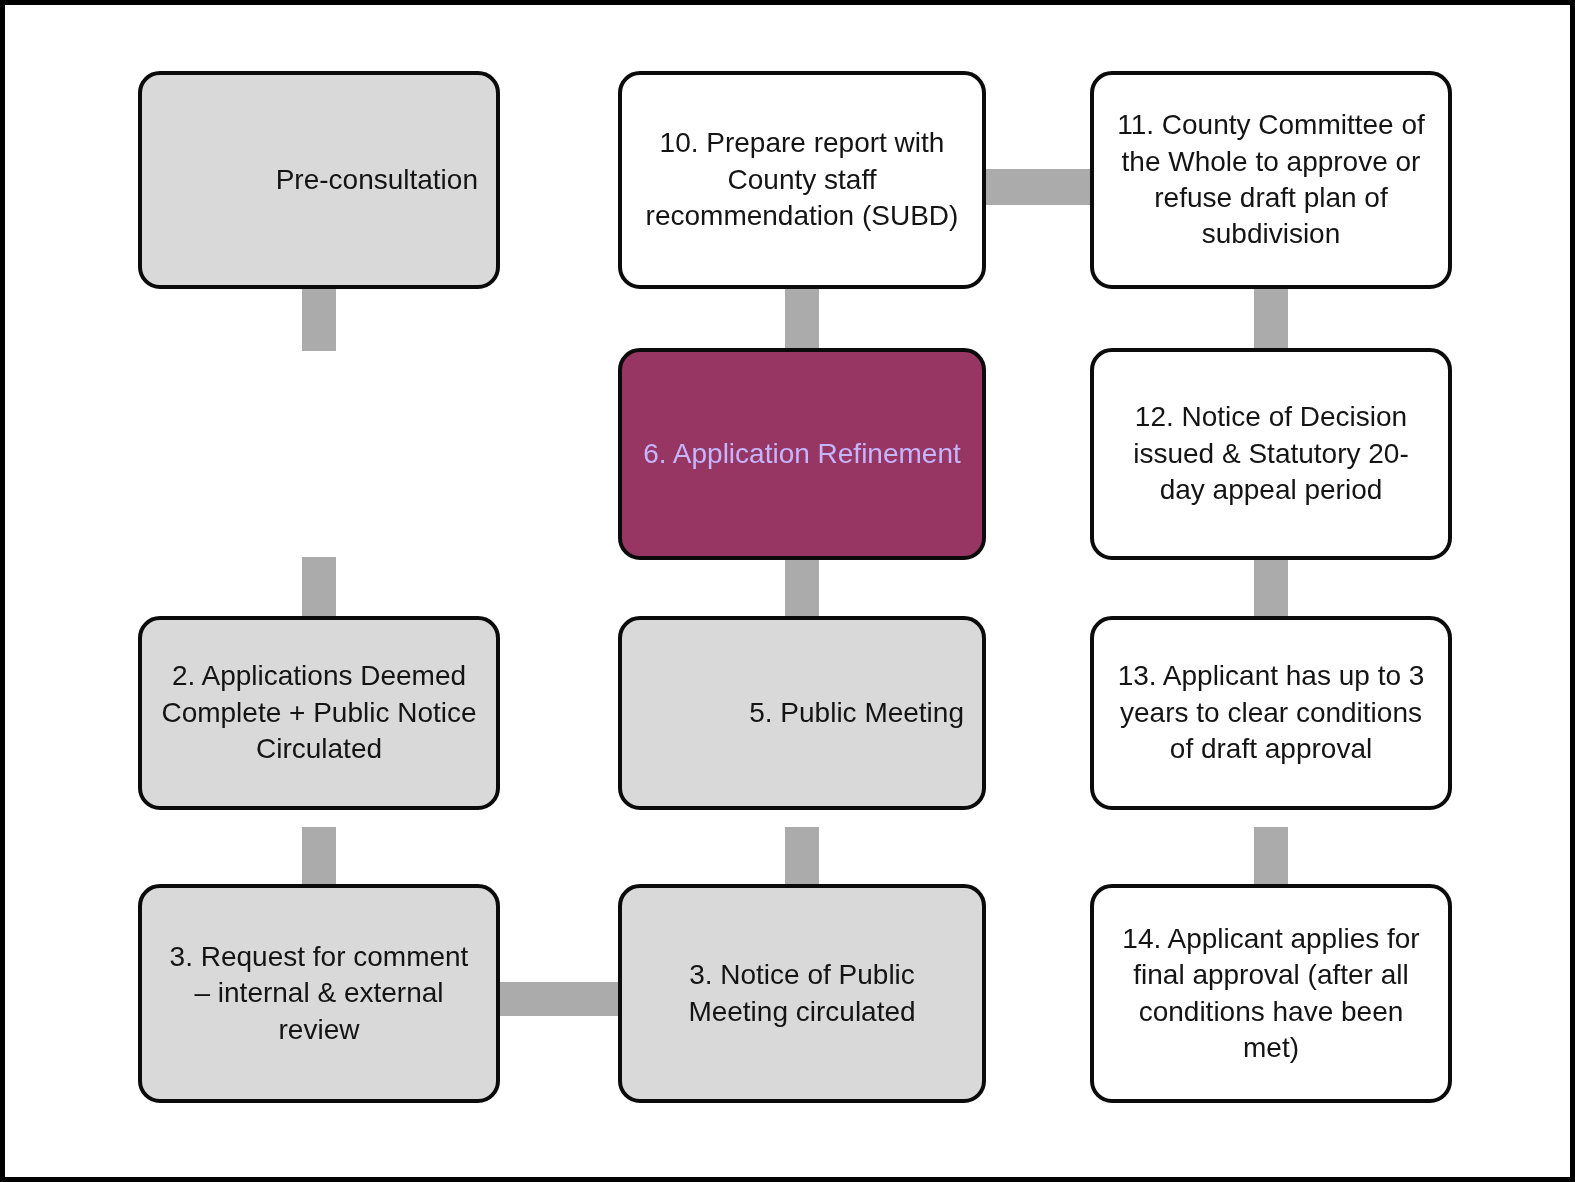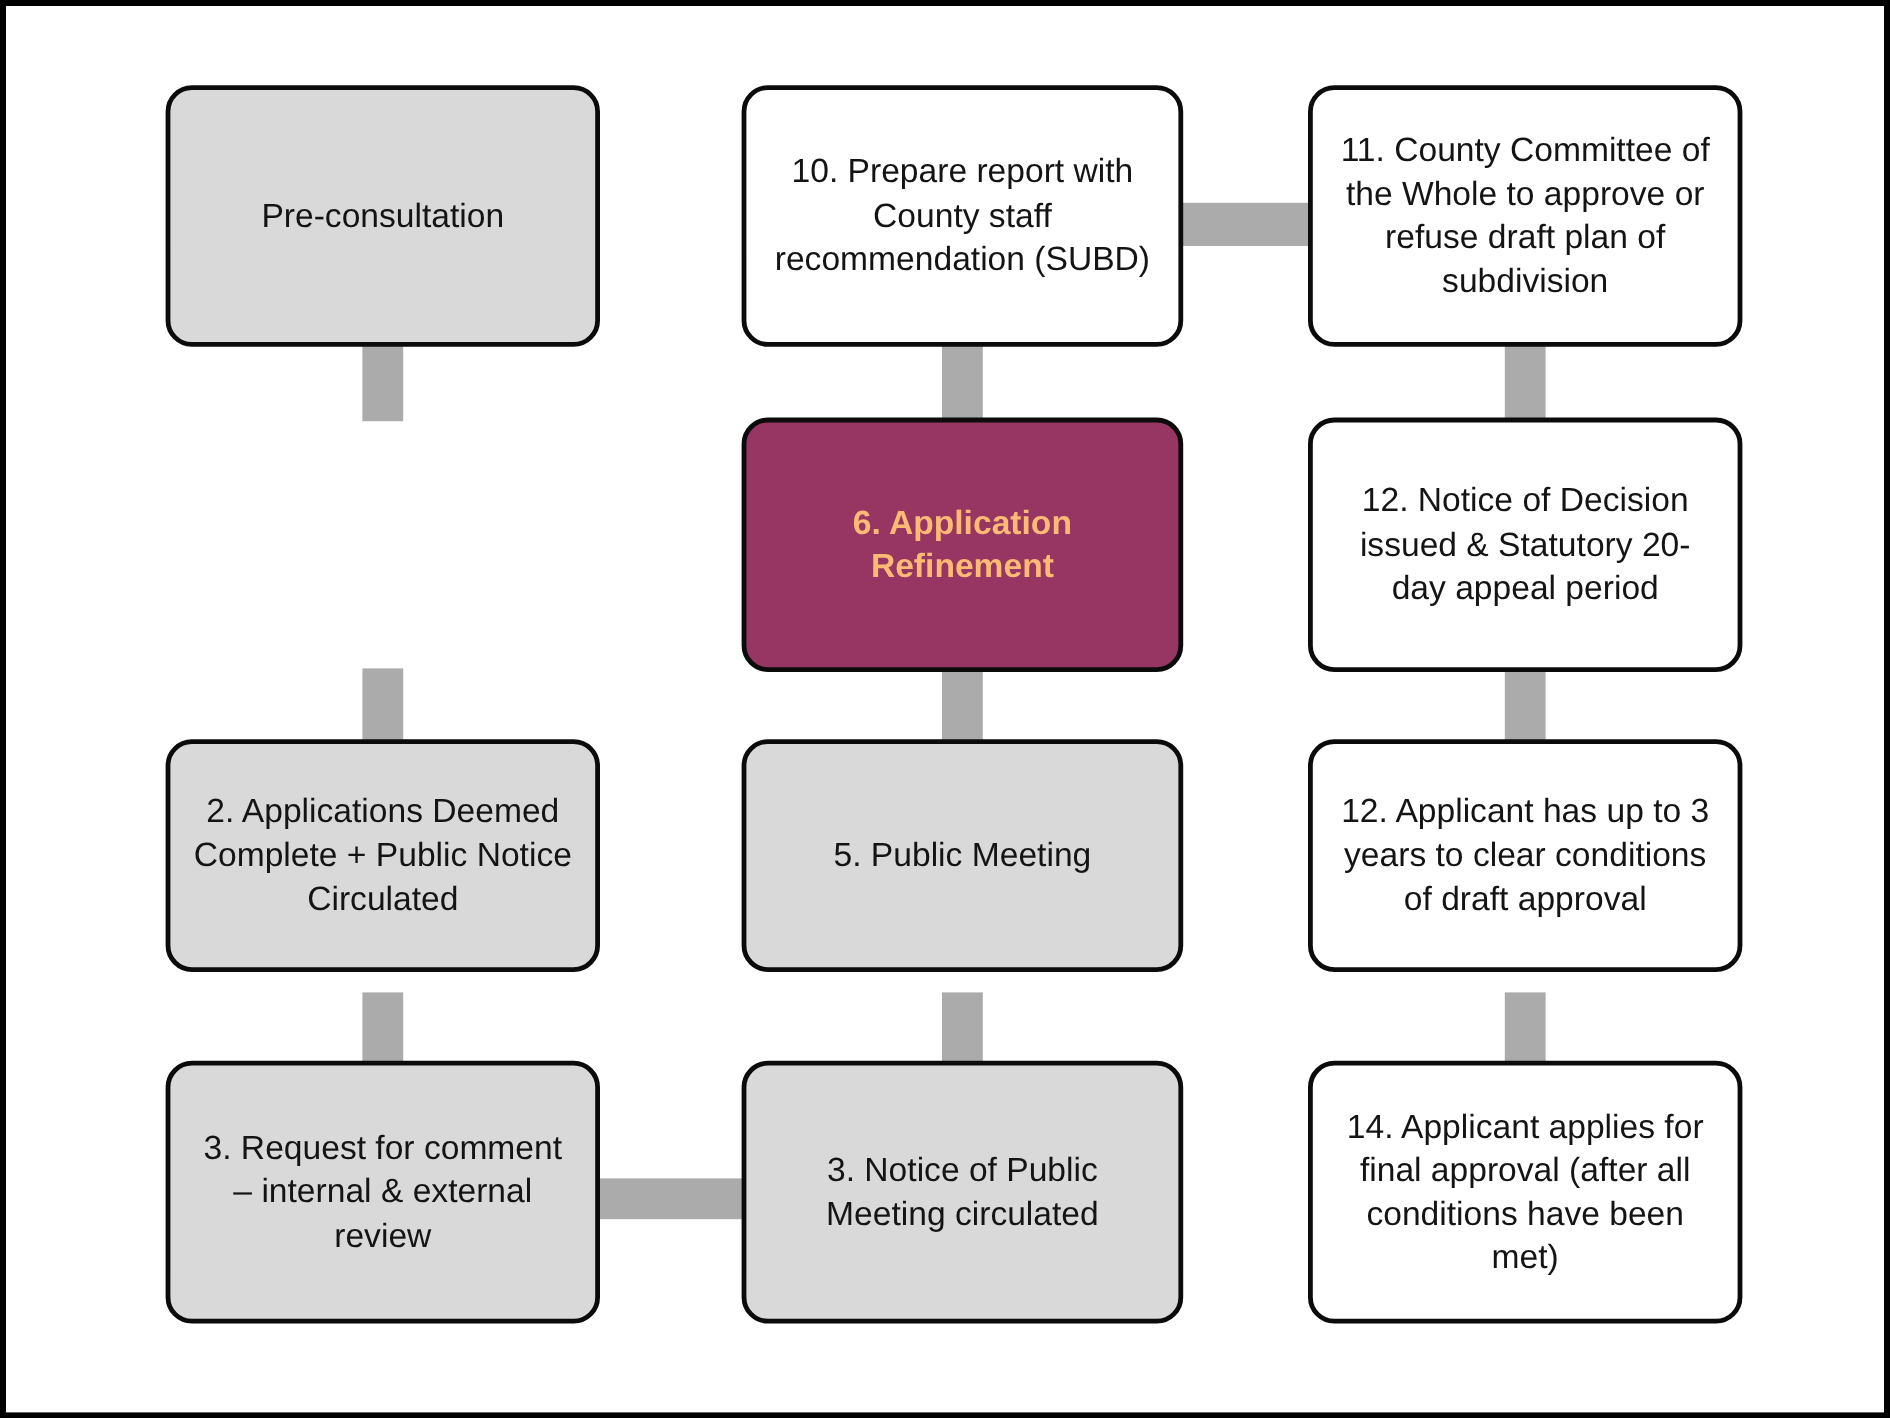--- a/index.html
+++ b/index.html
@@ -25,23 +25,23 @@
     display: flex;
     align-items: center;
     justify-content: center;
     text-align: center;
     padding: 10px 18px;
     font-size: 28px;
     line-height: 1.3;
     color: #141414;
     z-index: 2;
   }
-  .flow-box.gray   { background: #d9d9d9; }
+  .flow-box.gray   { background: #d9d9d9; justify-content: flex-end; }
   .flow-box.white  { background: #ffffff; }
-  .flow-box.accent { background: #973662; color: #fdba74; font-weight: bold; }
+  .flow-box.accent { background: #973662; color: #c4b5fd; font-weight: normal; }
   .connector {
     position: absolute;
     background: #ababab;
     z-index: 1;
   }
   
   .c1 { left: 133px;  width: 362px; }
   .c2 { left: 613px;  width: 368px; }
   .c3 { left: 1085px; width: 362px; justify-content: flex-end; }
   .r1 { top: 66px;  height: 218px; }
@@ -77,21 +77,21 @@
     <span>3. Notice of Public Meeting circulated</span>
   </div>
 
   <div class="flow-box white c3 r1">
     <span>11. County Committee of the Whole to approve or refuse draft plan of subdivision</span>
   </div>
   <div class="flow-box white c3 r2">
     <span>12. Notice of Decision issued &amp; Statutory 20-day appeal period</span>
   </div>
   <div class="flow-box white c3 r3">
-    <span>12. Applicant has up to 3 years to clear conditions of draft approval</span>
+    <span>13. Applicant has up to 3 years to clear conditions of draft approval</span>
   </div>
   <div class="flow-box white c3 r4">
     <span>14. Applicant applies for final approval (after all conditions have been met)</span>
   </div>
 
   <div class="connector" style="left:297px; top:281px; width:34px; height:65px;"></div>
   <div class="connector" style="left:297px; top:552px; width:34px; height:62px;"></div>
   <div class="connector" style="left:297px; top:822px; width:34px; height:60px;"></div>
 
   <div class="connector" style="left:780px; top:281px; width:34px; height:65px;"></div>

